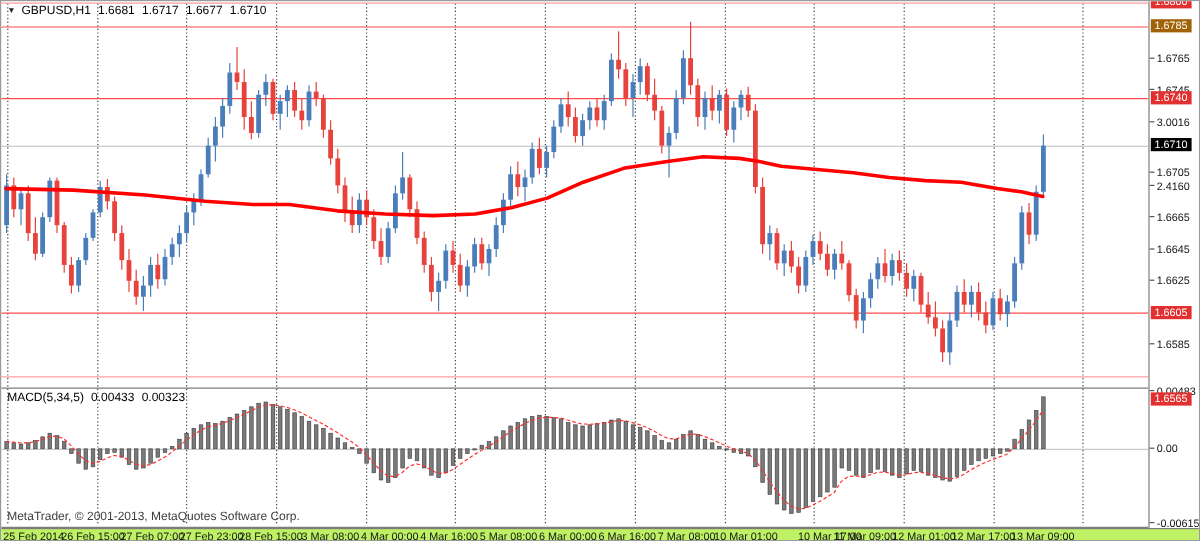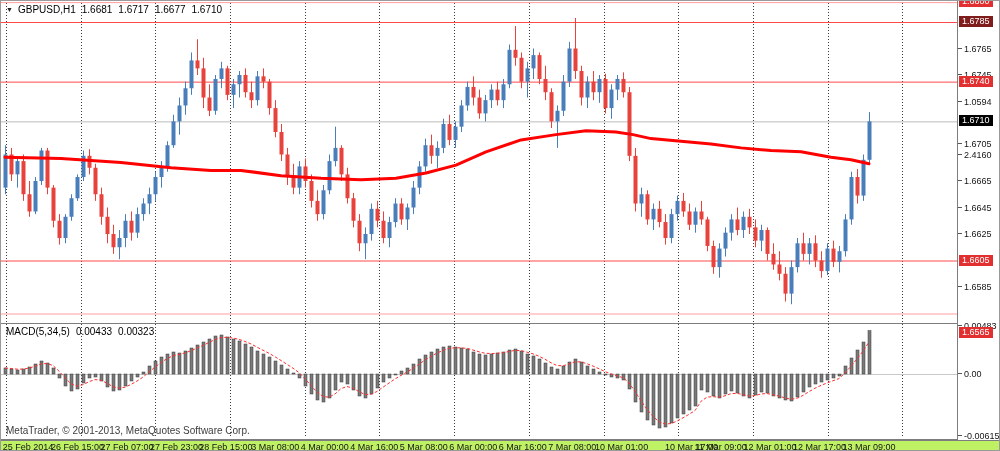--- a/index.html
+++ b/index.html
@@ -509,32 +509,32 @@
       <rect x="861" y="341" width="3" height="32" fill="#7a7a7a" stroke="#3a3a3a" stroke-width="0.5"></rect>
       <rect x="867" y="329.7" width="3" height="43.30000000000001" fill="#7a7a7a" stroke="#3a3a3a" stroke-width="0.5"></rect>
       <polyline points="4,367 10,367.45 16,368.1475 22,368.081125 28,367.14461875 34,365.2795403125 40,362.903747171875 46,362.49706094453126 52,364.5233835194922 58,370.1378609357207 64,376.8258235146464 70,382.7542029330555 76,385.1148116131805 82,383.7131463872493 88,380.6922305129871 94,378.5807267821429 100,379.2193997301786 106,382.27066985159826 112,385.748868418379 118,387.21187763010846 124,386.2165326965597 130,383.4190929831078 136,380.0805011407093 142,375.9942756273901 148,371.04685159506454 154,366.0757683772855 160,361.54167260750705 166,357.6979199341289 172,354.6838559637709 178,353.476120780074 184,351.9118664290407 190,349.7015265359724 196,347.1358395947848 202,344.37471177713167 208,341.5060914774224 214,338.5783503125823 220,336.5180926719203 226,336.2849509695561 232,337.0567230332559 238,338.3811976682907 244,340.45965871755993 250,342.952812294658 256,346.1240467620619 262,349.218225719134 268,352.27002414552373 274,355.748513280038 280,359.46168230402094 286,363.3039252672115 292,367.21715889696634 298,371.6194373933315 304,377.6406905663323 310,384.55237981148275 316,391.0538088963155 322,395.52959489297353 328,396.19127719113544 334,392.9552024551245 340,387.5753613503185 346,385.51644874267515 352,387.0840468084713 358,390.64622574465926 364,393.5054241595626 370,393.2779832877594 376,390.4528908082677 382,386.1990899445472 388,382.05949946950096 394,377.98272470822553 400,374.39049858952404 406,371.06477422423825 412,367.435625823331 418,363.18959420283204 424,359.05427681155766 430,355.4298522463567 436,352.0864187354962 442,349.3475303045229 448,347.3911416674876 454,346.7651279171182 460,346.870820354415 466,347.3789511949283 472,349.00842315721053 478,350.8046327364658 484,352.24254800505616 490,352.5834014027809 496,352.3208707715295 502,351.7264789243412 508,350.49956340838764 514,349.37475987461323 520,349.6561179310373 526,351.1608648620705 532,352.88847567413876 538,355.1886616207763 544,358.25376389142696 550,361.73957014028485 556,364.5567635771567 562,364.75621996743615 568,363.0659209820899 574,360.78625654014945 580,360.88244109708216 586,362.7353426033952 592,365.1044384318674 598,367.75744113752705 604,370.5665926256399 610,373.0116259441019 616,374.8063942692561 622,376.69351684809084 628,381.78143426644993 634,390.42978884654747 640,399.6863838656011 646,408.3775111260806 652,415.40763111934433 658,420.6241971156394 664,423.04330841360166 670,422.57381962748093 676,420.0656007951145 682,416.88608043731296 688,413.33734424052216 694,409.58553933228717 700,400.322046632758 706,396.1271256480169 712,395.61991910640927 718,396.2409555085251 724,394.7825255296888 730,392.63038904132884 736,392.34671397273087 742,393.540692685002 748,395.0973809767511 754,394.6035595372131 760,392.9819577454672 766,392.54007676000697 772,393.64704221800383 778,395.1558732199021 784,396.88573027094617 790,398.2871516490204 796,397.25793340696123 802,394.44186337382865 808,390.64302485560574 814,387.2036636705832 820,384.41201501882074 826,381.9766082603514 832,379.7371345431933 838,377.6054239987563 844,371.93298319931597 850,365.2131407596238 856,357.9172274177931 862,350.3044750797862 868,341.0324612938824" fill="none" stroke="#ff2d2d" stroke-width="1" stroke-dasharray="3,2"></polyline>
       <line x1="0" y1="322.5" x2="956" y2="322.5" stroke="#7d7d7d"></line>
       <line x1="0" y1="438.5" x2="956" y2="438.5" stroke="#7d7d7d"></line>
     </svg>
 
   <div class="y-axis" id="y-axis">
       <div class="ytick" style="top: 42.5px;">1.6765</div>
       <div class="ytick" style="top: 69px;">1.6745</div>
-      <div class="ytick" style="top: 95.5px;">1.0594</div>
+      <div class="ytick" style="top: 95.5px;">3.0016</div>
       <div class="ytick" style="top: 122px; margin-top: 16px;">1.6705</div>
       <div class="ytick" style="top: 148.5px;">2.4160</div>
       <div class="ytick" style="top: 175px;">1.6665</div>
       <div class="ytick" style="top: 201.5px;">1.6645</div>
       <div class="ytick" style="top: 228px;">1.6625</div>
       <div class="ytick" style="top: 281px;">1.6585</div>
       <div class="ytick" style="top: 319.7px;">0.00483</div>
       <div class="ytick" style="top: 368px;">0.00</div>
       <div class="ytick" style="top: 429.5px;">-0.00615</div>
       <div class="pbadge red" style="top: -4.875px; background: rgb(226, 47, 47);">1.6800</div>
-      <div class="pbadge red" style="top: 15px; background: #7f1d1d;">1.6785</div>
+      <div class="pbadge red" style="top: 15px; background: #a16207;">1.6785</div>
       <div class="pbadge red" style="top: 74.625px; background: rgb(226, 47, 47);">1.6740</div>
       <div class="pbadge red" style="top: 253.5px; background: rgb(226, 47, 47);">1.6605</div>
       <div class="pbadge red" style="top: 306.5px; background: rgb(226, 47, 47); margin-top: 19px;">1.6565</div>
       <div class="pbadge black" style="top: 114.375px; background: rgb(0, 0, 0);">1.6710</div>
     </div>
 
   <div class="x-axis" id="x-axis">
       <div class="tlabel" style="left: 27px;">25 Feb 2014</div>
       <div class="tlabel" style="left: 76.47px;">26 Feb 15:00</div>
       <div class="tlabel" style="left: 125.94px;">27 Feb 07:00</div>

